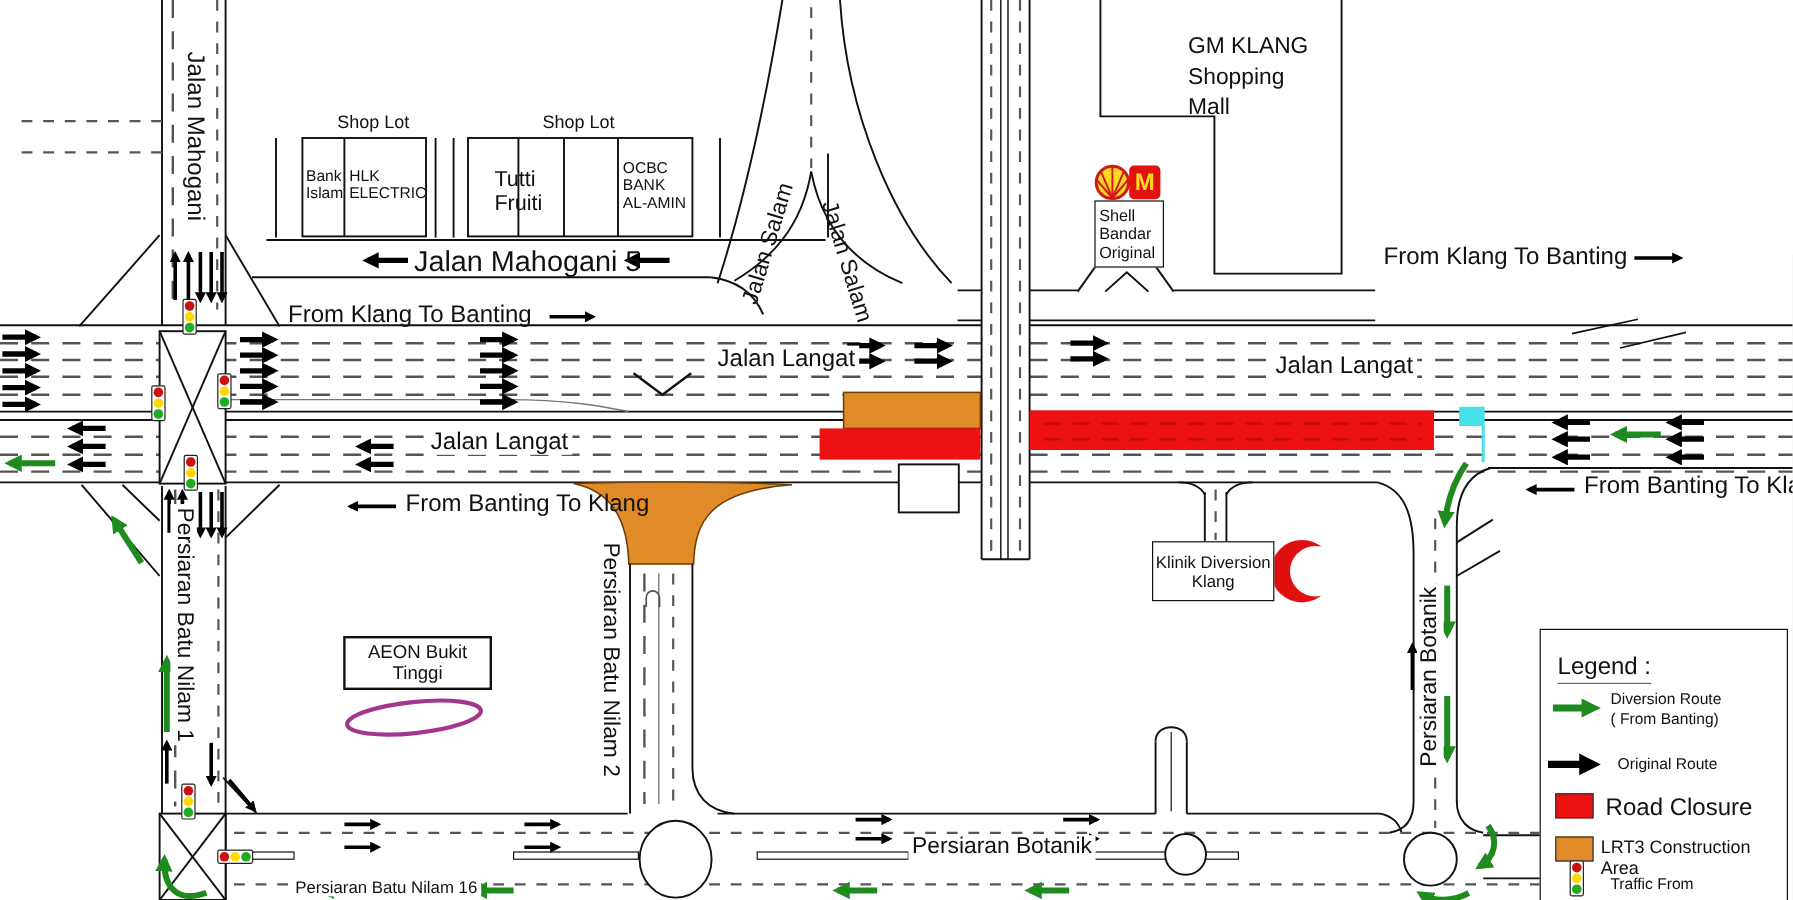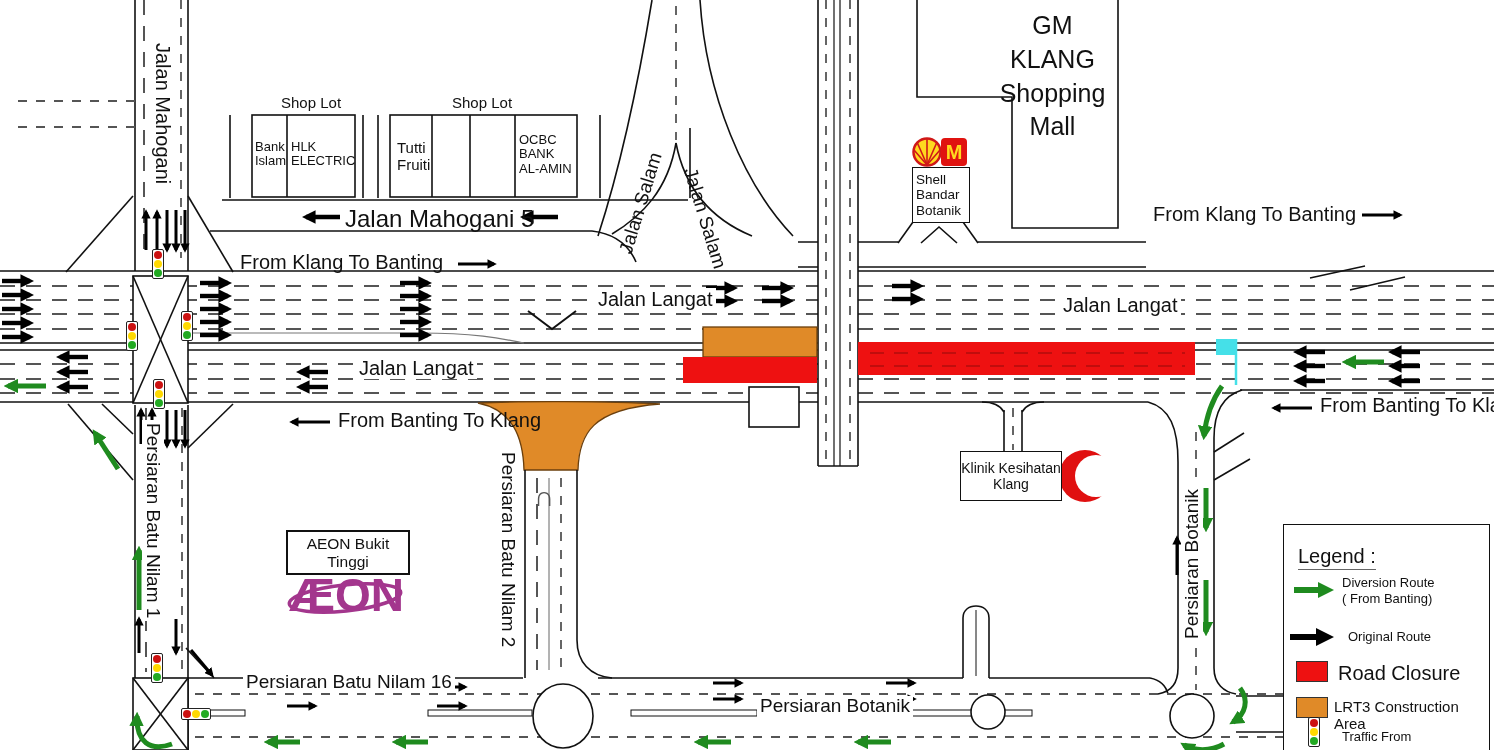--- a/index.html
+++ b/index.html
@@ -312,58 +312,57 @@
 
 <div class="vcw wbg" style="left:174px;top:40px;font-size:20px">Jalan Mahogani</div>
 
 <div class="lbl" style="left:281px;top:95px;font-size:15px">Shop Lot</div>
 <div class="lbl" style="left:452px;top:95px;font-size:15px">Shop Lot</div>
 
 <div class="lbl ml" style="left:255px;top:140px;font-size:13px">Bank
 Islam</div>
 <div class="lbl ml" style="left:291px;top:140px;font-size:13px">HLK
 ELECTRIC</div>
-<div class="lbl ml" style="left:397px;top:140px;font-size:15px">Tutti
+<div class="lbl ml" style="left:412px;top:140px;font-size:18px">Tutti
 Fruiti</div>
 <div class="lbl ml" style="left:519px;top:133px;font-size:13px">OCBC
 BANK
 AL-AMIN</div>
 
 <div class="lbl" style="left:345px;top:206px;font-size:24px">Jalan Mahogani 5</div>
 
 <div class="lbl" style="left:240px;top:251px;font-size:20px">From Klang To Banting</div>
 <div class="lbl" style="left:1153px;top:203px;font-size:20px">From Klang To Banting</div>
 <div class="lbl" style="left:338px;top:409px;font-size:20px">From Banting To Klang</div>
 <div class="lbl" style="left:1320px;top:394px;font-size:20px">From Banting To Klang</div>
 
 <div class="lbl wbg" style="left:595px;top:288px;font-size:20px">Jalan Langat</div>
 <div class="lbl wbg" style="left:356px;top:357px;font-size:20px">Jalan Langat</div>
 <div class="lbl wbg" style="left:1060px;top:294px;font-size:20px">Jalan Langat</div>
 
 <div class="rot" style="left:615px;top:250px;transform:rotate(-73deg);font-size:19px">Jalan Salam</div>
 <div class="rot" style="left:700px;top:165px;transform:rotate(73deg);font-size:19px">Jalan Salam</div>
 
-<div class="lbl ml" style="left:990px;top:9px;width:125px;text-align:center;font-size:25px;line-height:1.35">GM KLANG
+<div class="lbl ml" style="left:990px;top:26px;width:125px;text-align:left;font-size:19px;line-height:1.35">GM KLANG
 Shopping
 Mall</div>
 
 <div class="box ml" style="left:912px;top:167px;width:53px;height:54px;font-size:13.5px;justify-content:flex-start;text-align:left;padding-left:3px">Shell
 Bandar
-Botanik</div>
+Original</div>
 <div class="box" style="left:941px;top:138px;width:26px;height:28px;background:#E01310;border:none;border-radius:4px;color:#FFD91F;font-size:20px;font-weight:bold">M</div>
 
-<div class="box ml" style="left:960px;top:451px;width:100px;height:48px;font-size:14px">Klinik Kesihatan
+<div class="box ml" style="left:960px;top:451px;width:100px;height:48px;font-size:14px">Klinik Diversion
 Klang</div>
 
 <div class="box" style="left:286px;top:530px;width:120px;height:41px;font-size:15.5px;border-width:2px">AEON Bukit Tinggi</div>
-<div class="lbl" style="left:289px;top:570px;font-size:46px;font-weight:bold;color:#A3368D">ÆON</div>
 
 <div class="vcw wbg" style="left:164px;top:420px;font-size:19px">Persiaran Batu Nilam 1</div>
 <div class="vcw" style="left:519px;top:452px;font-size:19px">Persiaran Batu Nilam 2</div>
-<div class="lbl wbg" style="left:243px;top:672px;font-size:19px">Persiaran Batu Nilam 16</div>
+<div class="lbl wbg" style="left:243px;top:732px;font-size:14px">Persiaran Batu Nilam 16</div>
 <div class="lbl wbg" style="left:757px;top:696px;font-size:19px">Persiaran Botanik</div>
 <div class="vccw wbg" style="left:1181px;top:642px;font-size:19px">Persiaran Botanik</div>
 
 <div class="lbl" style="left:534px;top:482px;font-size:28px;font-weight:bold;color:#555">∩</div>
 
 <div class="tl" style="left:152px;top:249px">
   <span class="dot dr"></span>
   <span class="dot dy"></span>
   <span class="dot dg"></span>
 </div>

